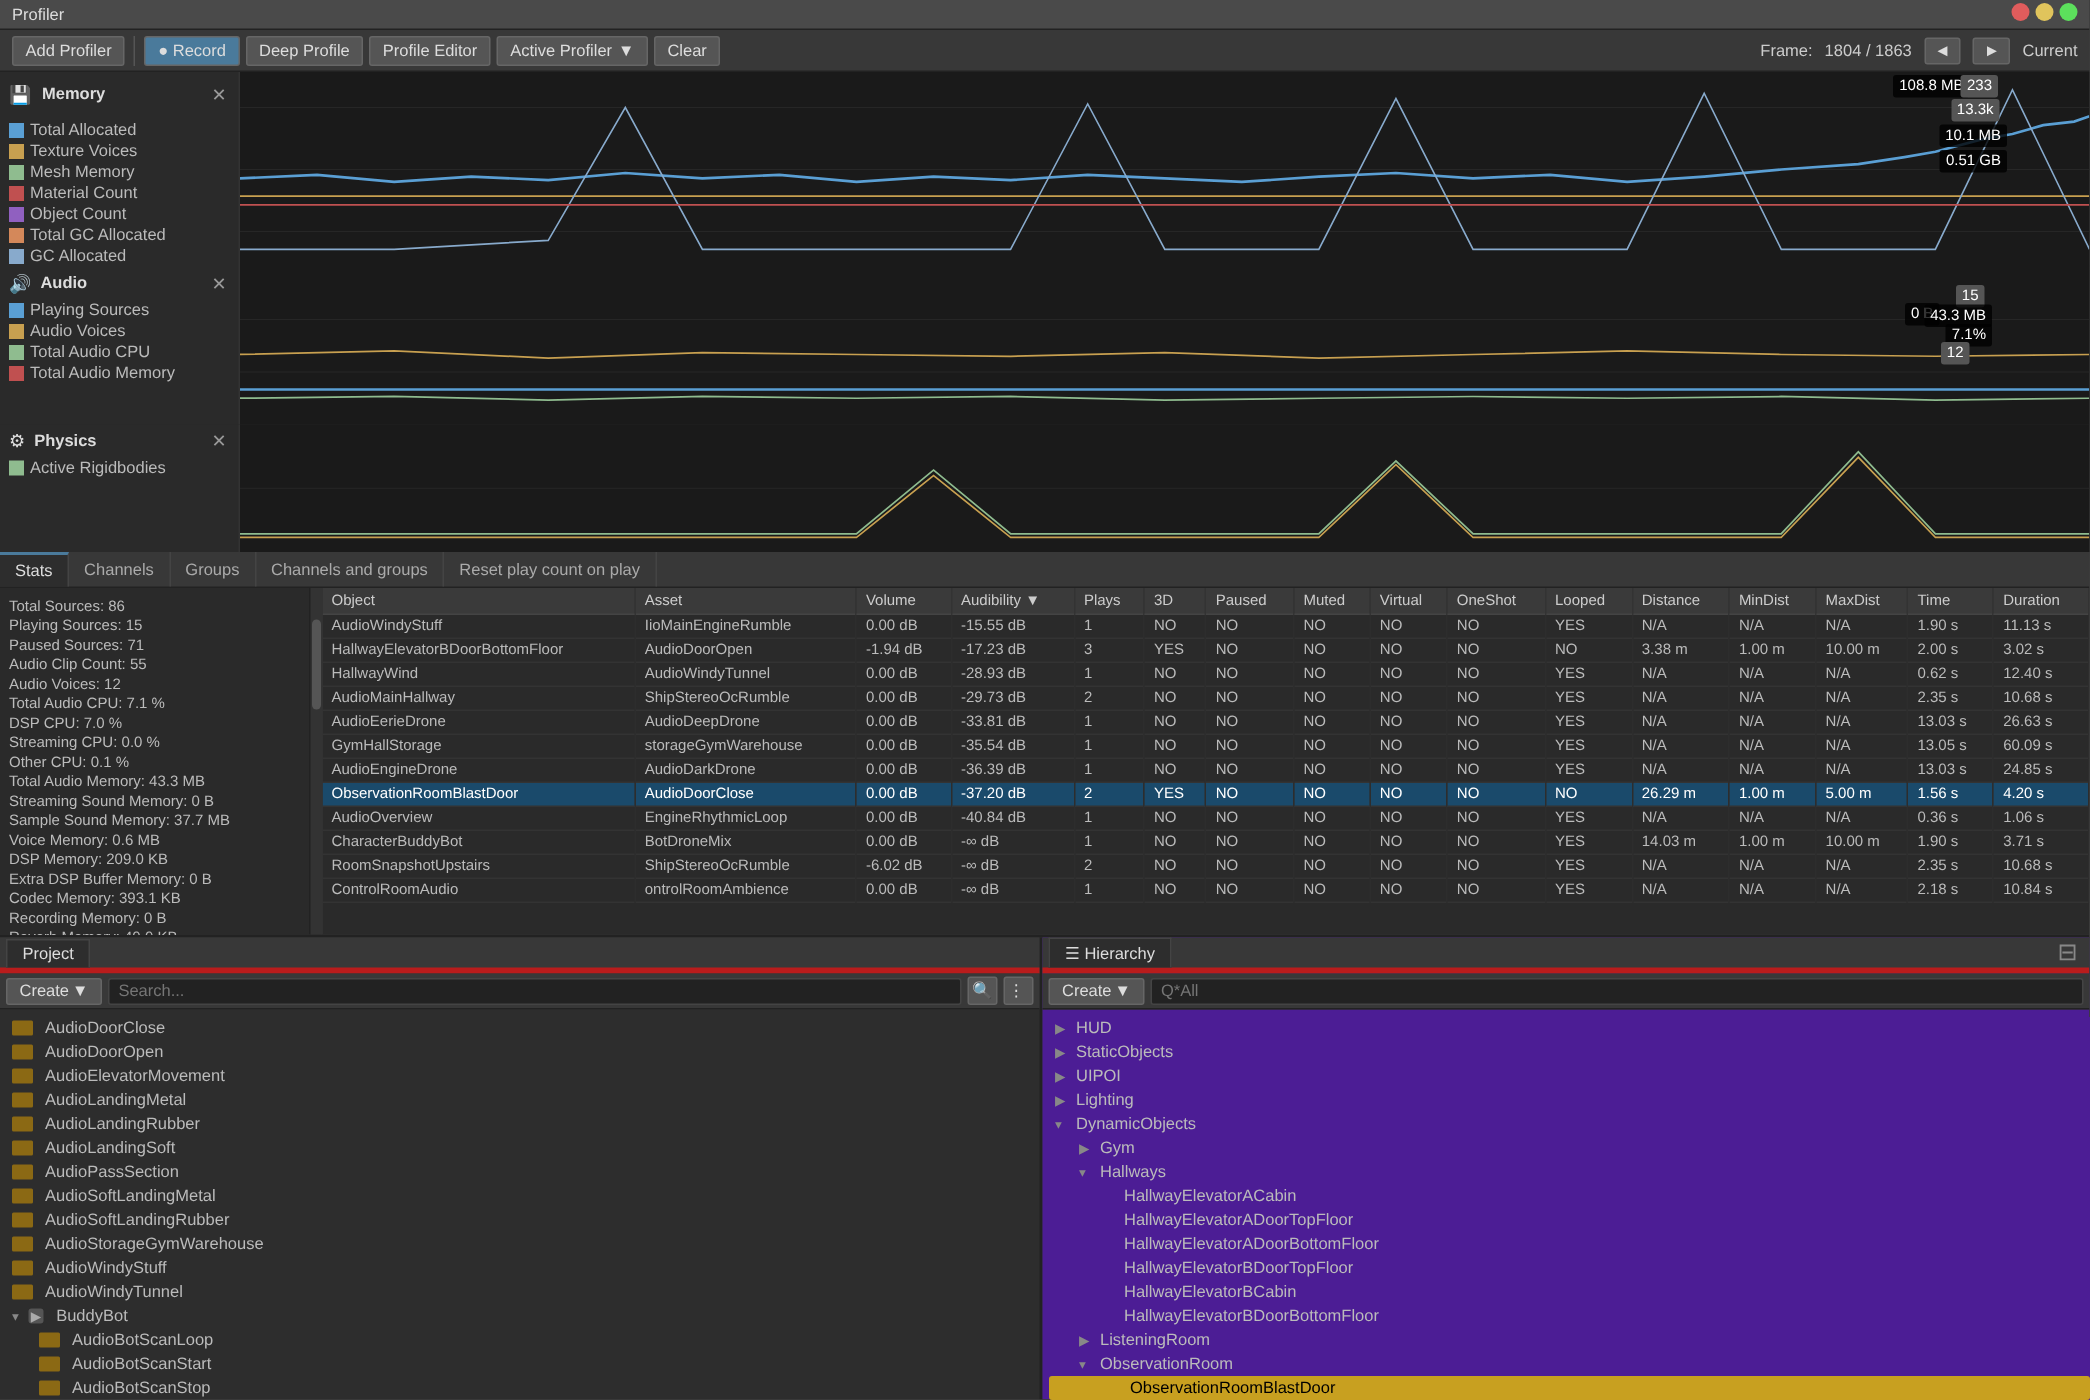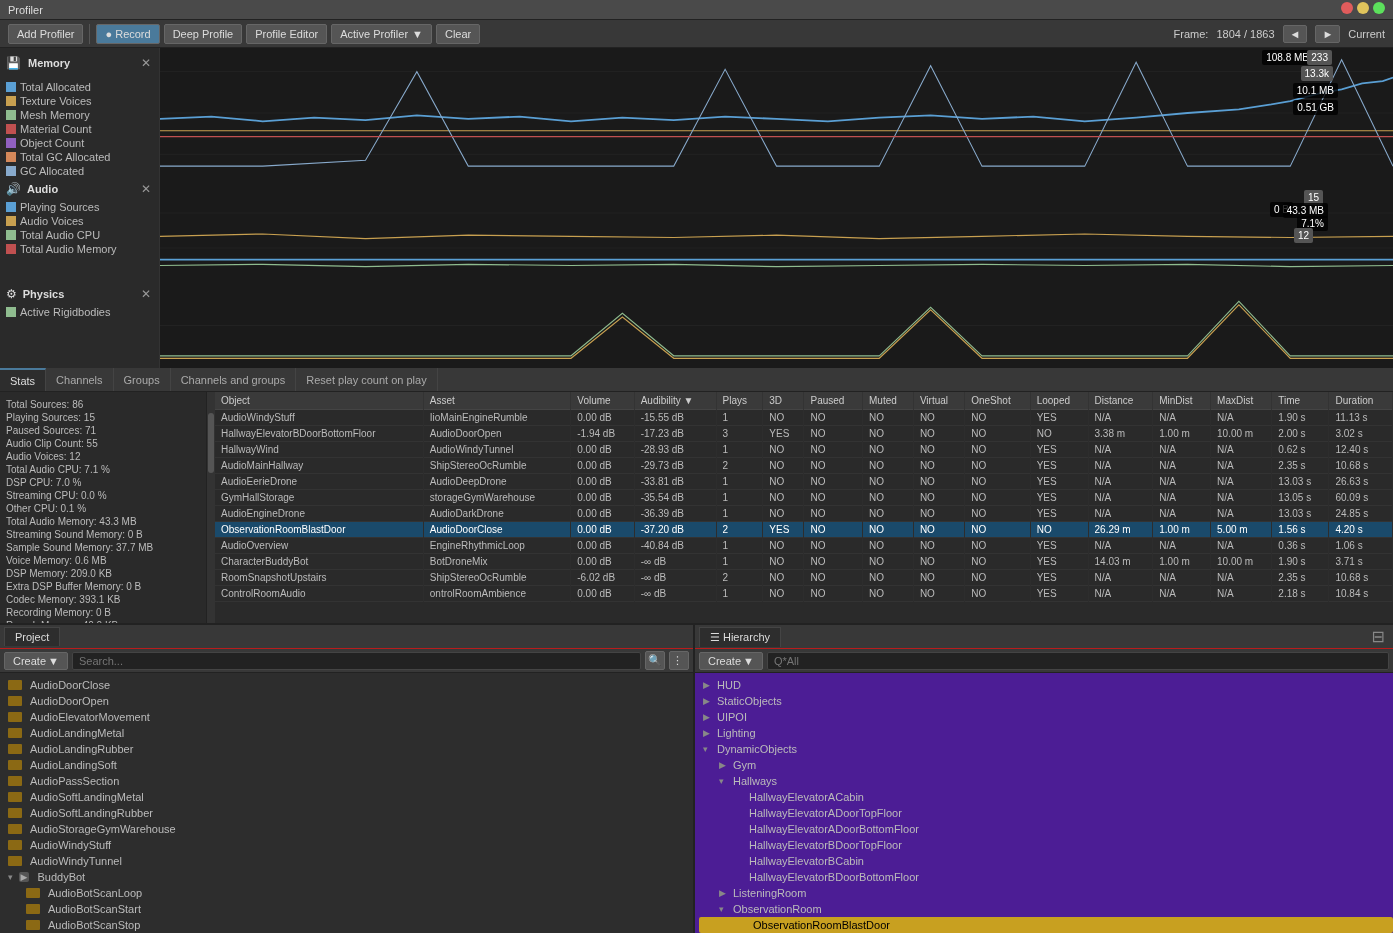--- a/index.html
+++ b/index.html
@@ -289,21 +289,21 @@
       display: flex;
       flex-direction: column;
       background: #4c1d95;
     }
 
     .panel-tab-bar {
       background: #383838;
       display: flex;
       align-items: center;
       height: 24px;
-      border-bottom: 1px solid #b91c1c;
+      border-bottom: 4px solid #b91c1c;
       padding: 0 4px;
     }
     .panel-tab {
       padding: 3px 10px;
       font-size: 11px;
       cursor: pointer;
       color: #bbb;
       background: #2d2d2d;
       border: 1px solid #444;
       border-bottom: none;

